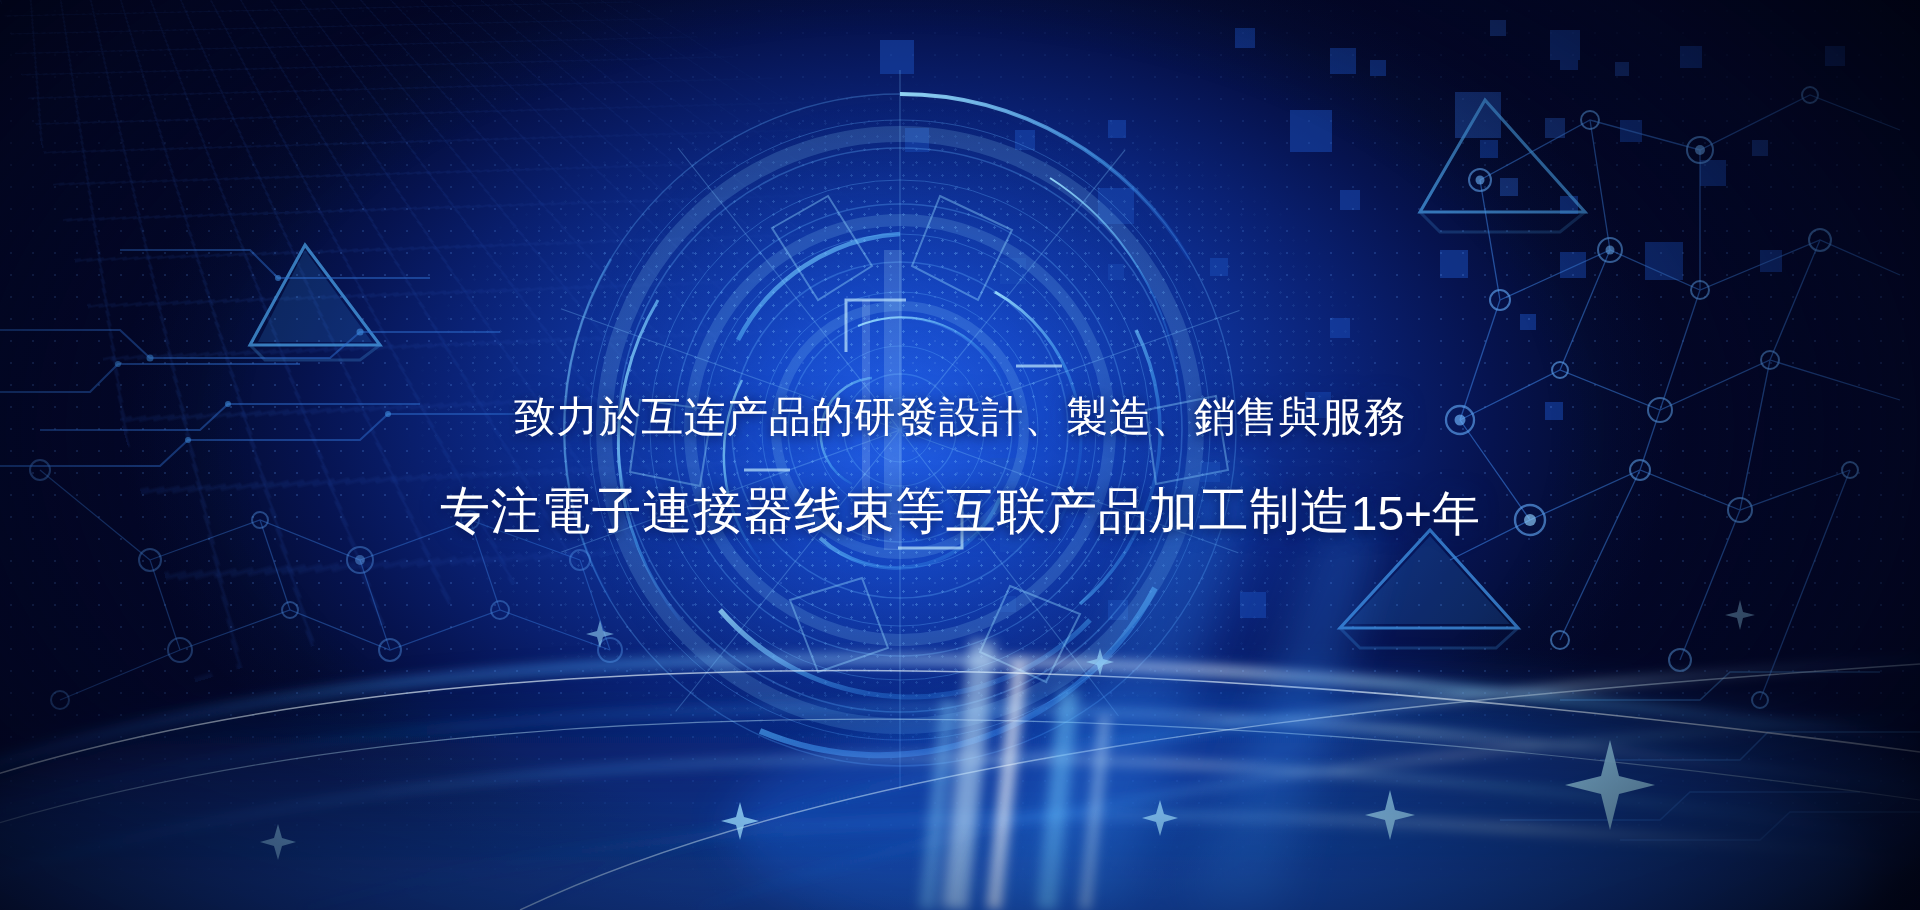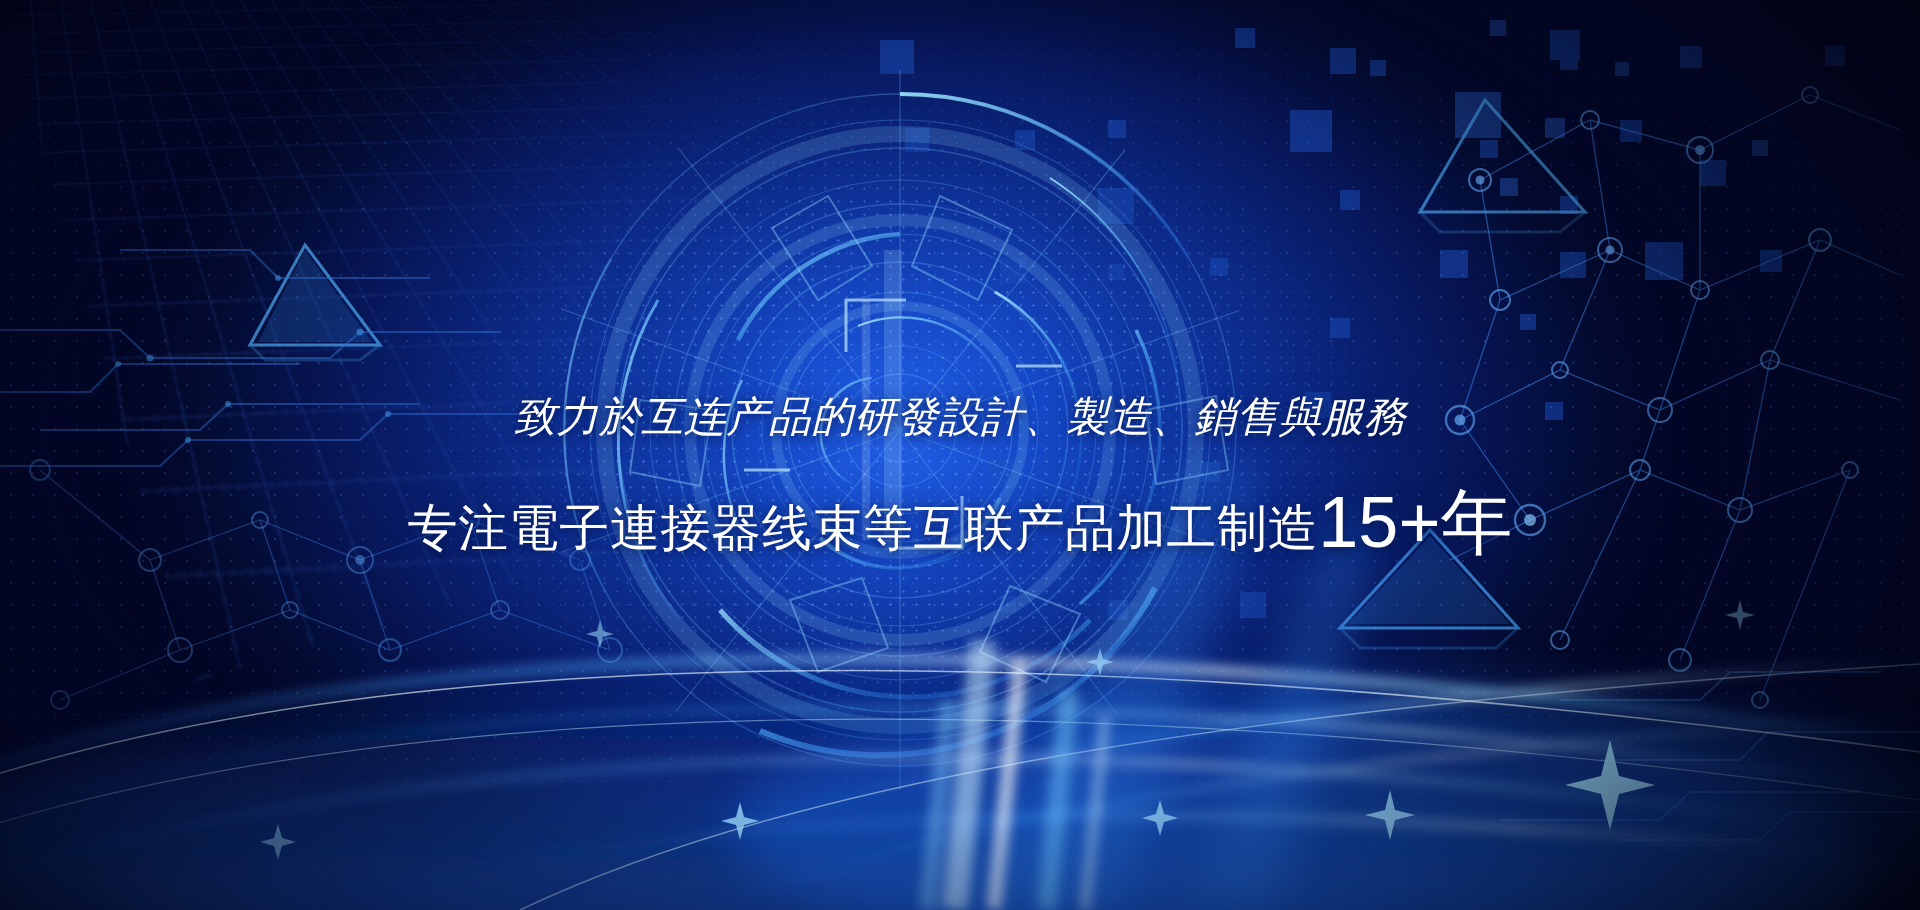--- a/index.html
+++ b/index.html
@@ -72,23 +72,23 @@
     text-align:center;
     z-index:40;
   }
   .hl-line{
     color:#ffffff;
     white-space:nowrap;
     line-height:1;
     letter-spacing:.012em;
     text-shadow:0 0 22px rgba(10,40,120,.85), 0 2px 10px rgba(0,15,60,.7);
   }
-  #hl-line1{ font-size:42px; font-weight:400;font-style:italic; }
+  #hl-line1{ font-size:42px; font-weight:400; }
   #hl-line2{ margin-top:48px; font-size:50px; font-weight:400; }
-  #hl-years{ font-size:72px; font-weight:300; letter-spacing:0; vertical-align:-2px; }
+  #hl-years{ font-size:48px; font-weight:300; letter-spacing:0; vertical-align:-2px; }
 </style>
 </head>
 <body>
 
 <div id="banner">
 
   <div class="layer" id="bg-base"></div>
 
   <div class="layer" id="persp-grid" style="position:absolute;inset:auto;"></div>
 

